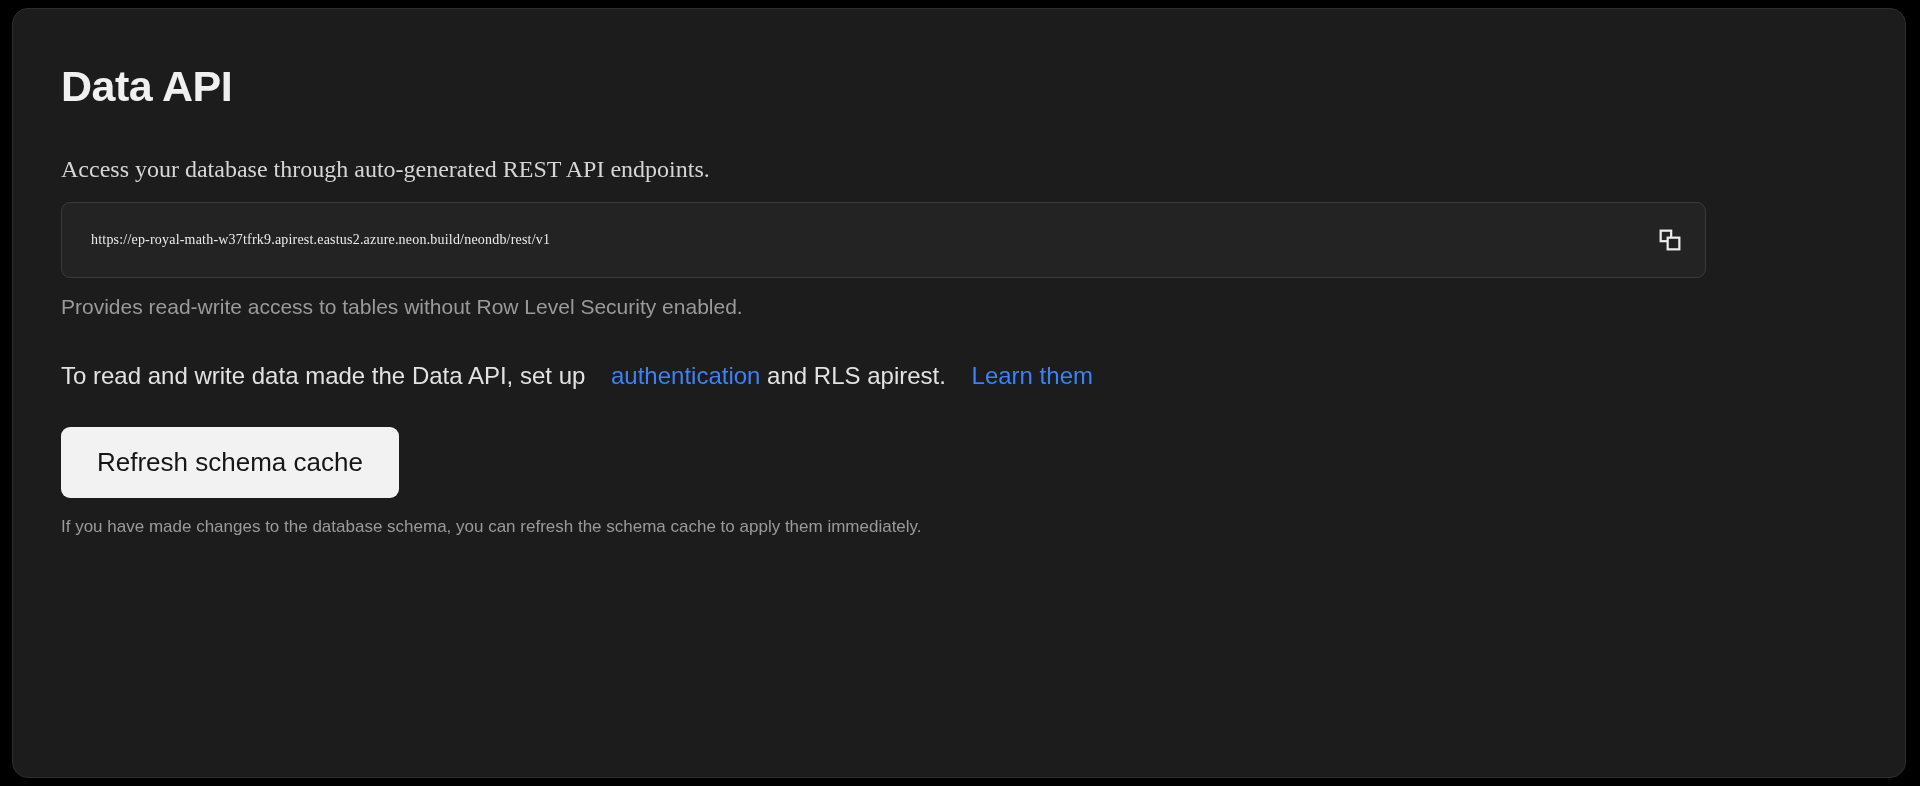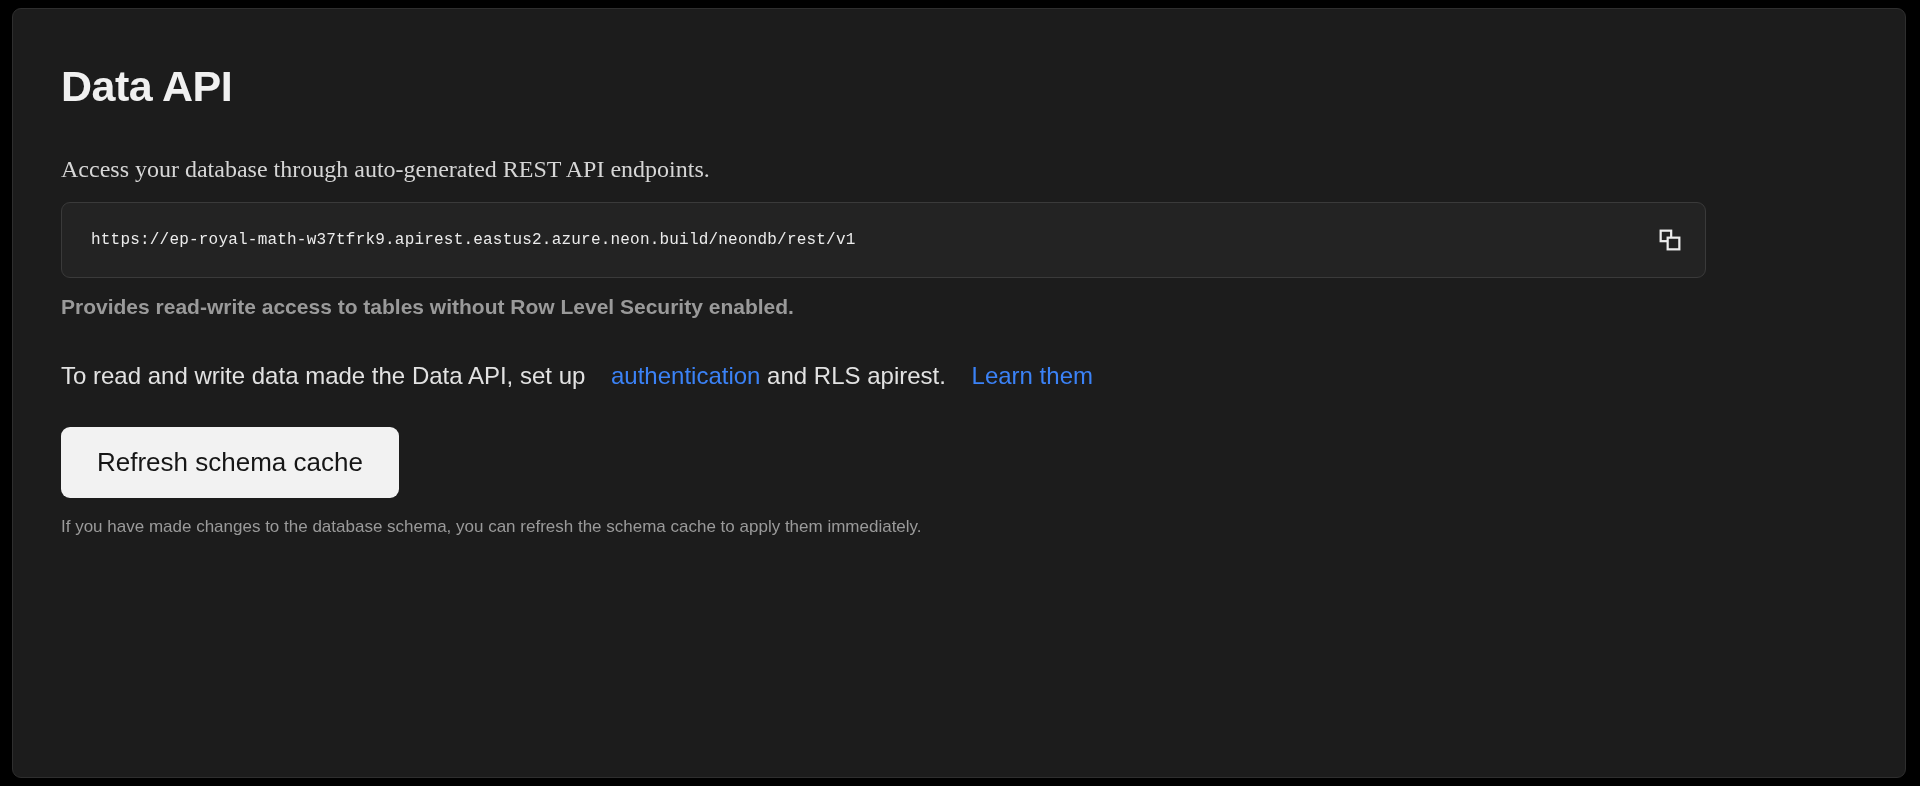--- a/index.html
+++ b/index.html
@@ -20,21 +20,21 @@
     background: #000000;
     padding: 8px 14px 8px 12px;
   }
 
   .card {
     position: relative;
     width: 1894px;
     height: 770px;
     background: #1c1c1c;
     border: 1px solid #2e2e2e;
-    border-radius: 9px;
+    border-radius: 16px;
     padding: 48px 0 0 48px;
   }
 
   .card-title {
     font-size: 43px;
     font-weight: 700;
     color: #f0f0f0;
     letter-spacing: -0.5px;
     line-height: 1;
     margin-top: 8px;
@@ -62,22 +62,22 @@
     background: #232323;
     border: 1px solid #3a3a3a;
     border-radius: 9px;
     display: flex;
     align-items: center;
   }
 
   .endpoint-value {
     flex: 1;
     padding-left: 29px;
-    font-family: Liberation Mono, monospace;
-    font-size: 16px;
+    font-family: Liberation Serif, serif;
+    font-size: 14px;
     color: #ececec;
     white-space: nowrap;
     overflow: hidden;
     letter-spacing: 0.2px;
   }
 
   .copy-button {
     width: 70px;
     height: 76px;
     display: flex;
@@ -88,21 +88,20 @@
     cursor: pointer;
   }
 
   .copy-button svg { display: block; }
 
   .helper-text {
     font-size: 21px;
     color: #9a9a9a;
     margin-top: 15px;
     line-height: 1.35;
-    font-weight: bold;
   }
 
   .info-line {
     font-size: 24px;
     color: #e2e2e2;
     margin-top: 38px;
     line-height: 1.35;
   }
 
   .info-line a {

